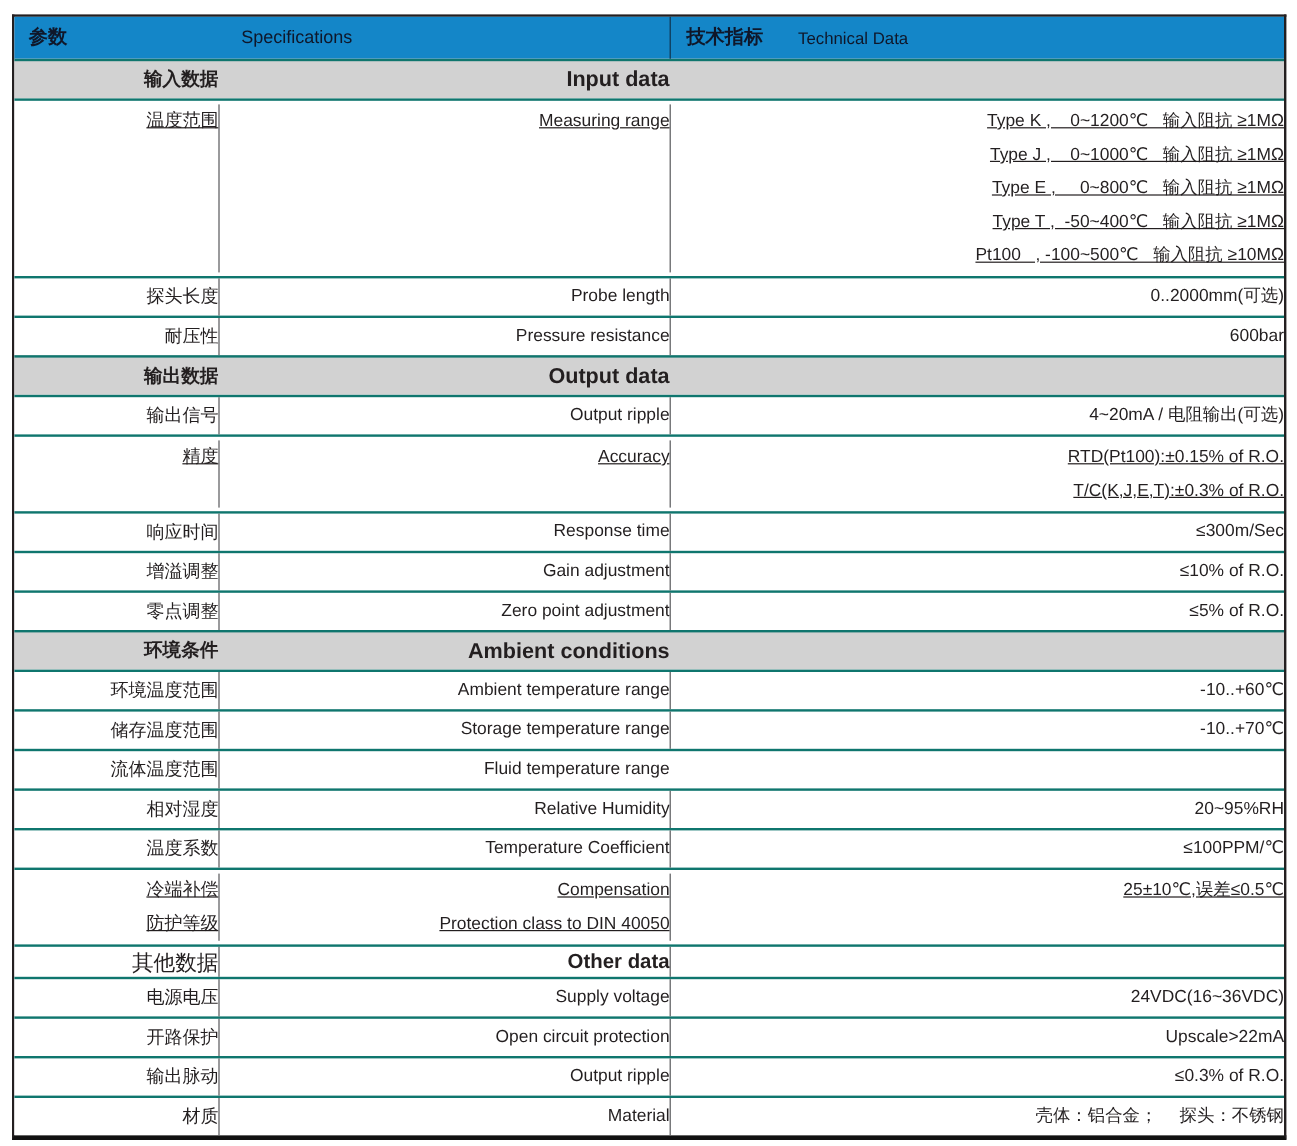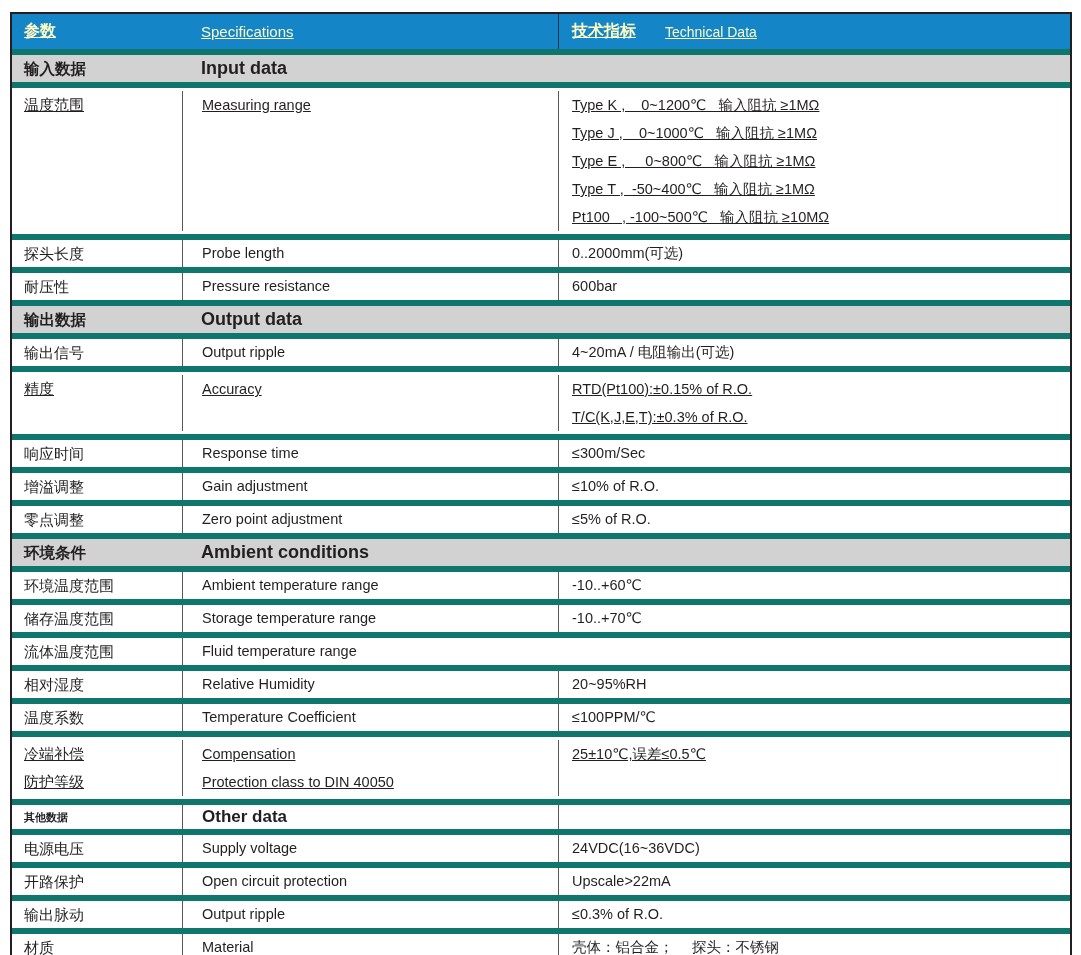--- a/index.html
+++ b/index.html
@@ -7,29 +7,29 @@
   body { width:1081px; height:955px; font-family:"Liberation Sans","DejaVu Sans",sans-serif; color:#231f20; }
   .page { position:relative; width:1081px; height:955px; background:#ffffff; overflow:hidden; }
 
   .spec-table {
     position:absolute; left:10px; top:12px; width:1062px;
     border:2px solid #231f20; border-bottom:4px solid #111111;
     background:#ffffff;
   }
 
   
-  .header-row { display:flex; height:35px; background:#1486c8; color:#fef9c3; align-items:center;text-decoration:underline; }
+  .header-row { display:flex; height:35px; background:#1486c8; color:#0f172a; align-items:center; }
   .header-row .hc1 { width:170px; padding-left:12px; font-weight:bold; font-size:16px; }
   .header-row .hc2 { width:376px; padding-left:19px; font-size:15px; }
   .header-row .hc3 { flex:1; display:flex; align-items:center; border-left:1px solid #10344e; height:100%; padding-left:13px; }
   .header-row .hc3 .cn { font-weight:bold; font-size:16px; }
   .header-row .hc3 .en { font-size:14px; margin-left:29px; }
 
   
-  .row { display:flex; min-height:33px; background:#ffffff; border-top:6px solid #0f766e; }
+  .row { display:flex; min-height:33px; background:#ffffff; border-top:2px solid #0f766e;text-align:right; }
   .cell { display:flex; flex-direction:column; justify-content:center; }
   .c1 { width:170px; padding-left:12px; }
   .c2 { width:376px; padding-left:19px; }
   .c3 { flex:1; padding-left:13px; }
 
   .row.data .c2, .row.data .c3 { border-left:1px solid #58595b; }
   .row.section_plain .c2, .row.section_plain .c3 { border-left:1px solid #58595b; }
 
   .line { white-space:pre; font-size:14.5px; line-height:27px; color:#231f20; }
   .c1 .line { font-size:15px; }
@@ -38,21 +38,21 @@
   .row.multi .cell { justify-content:flex-start;text-decoration:underline; }
   .row.multi .line { line-height:28px; }
 
   
   .row.section { background:#d2d2d2; }
   .row.section .c1 .line { font-weight:bold; font-size:15.5px; }
   .row.section .c2 .line { font-weight:bold; font-size:18px; }
 
   
   .row.section_plain { min-height:27px; }
-  .row.section_plain .c1 .line { font-weight:bold; font-size:11px; line-height:24px; }
+  .row.section_plain .c1 .line { font-weight:normal; font-size:18px; line-height:24px; }
   .row.section_plain .c2 .line { font-weight:bold; font-size:17px; line-height:24px; }
 </style>
 </head>
 <body>
 
 <div class="page">
   <div class="spec-table">
     <div class="header-row">
       <div class="hc1">参数</div>
       <div class="hc2">Specifications</div>

